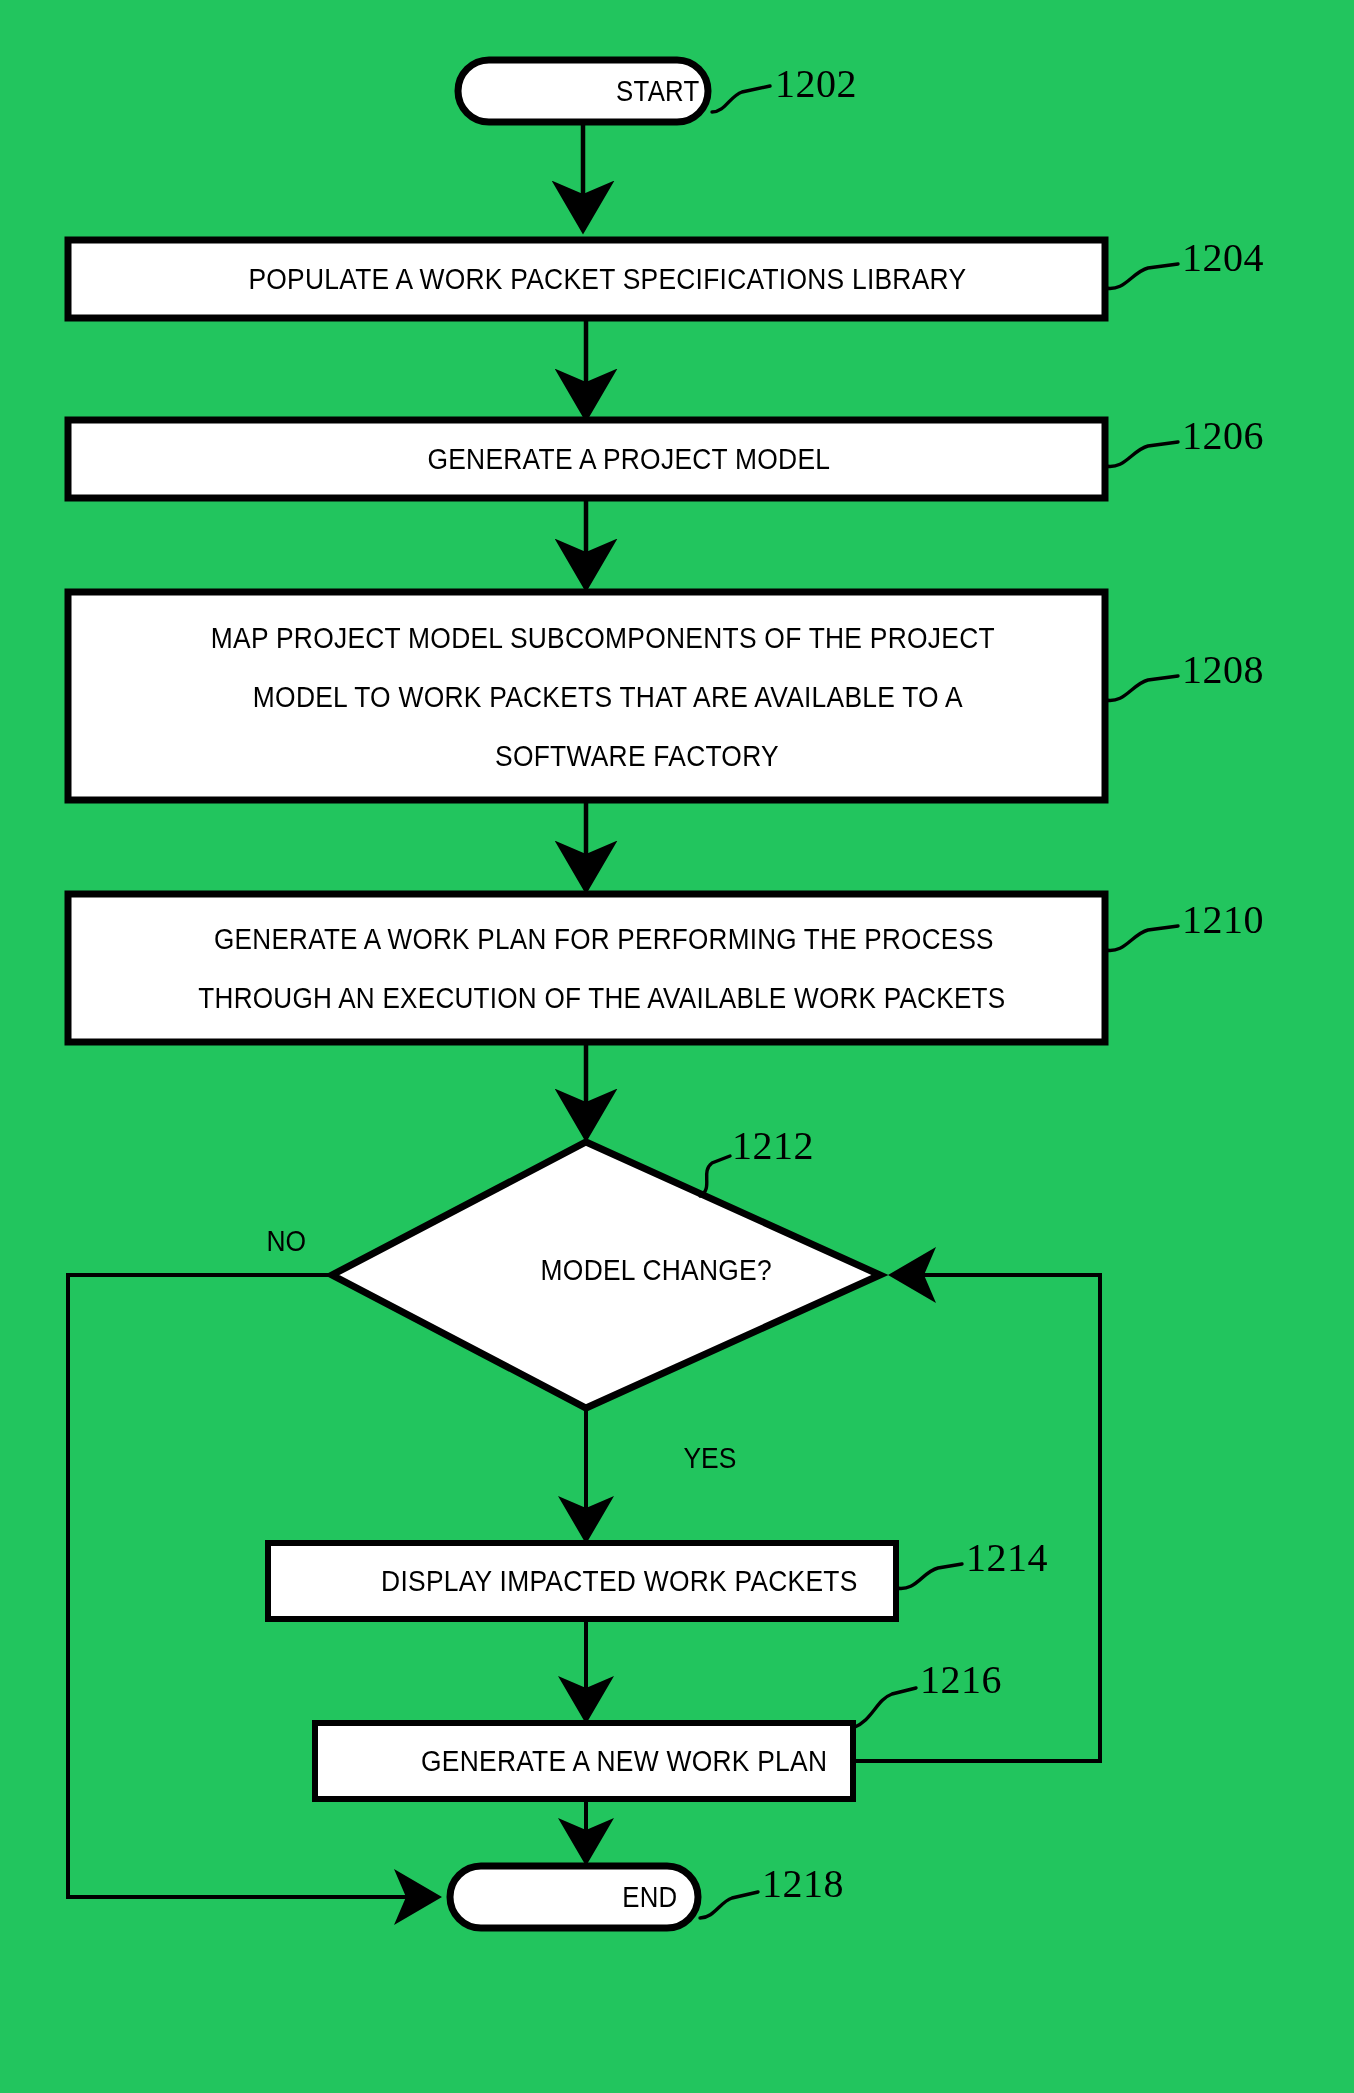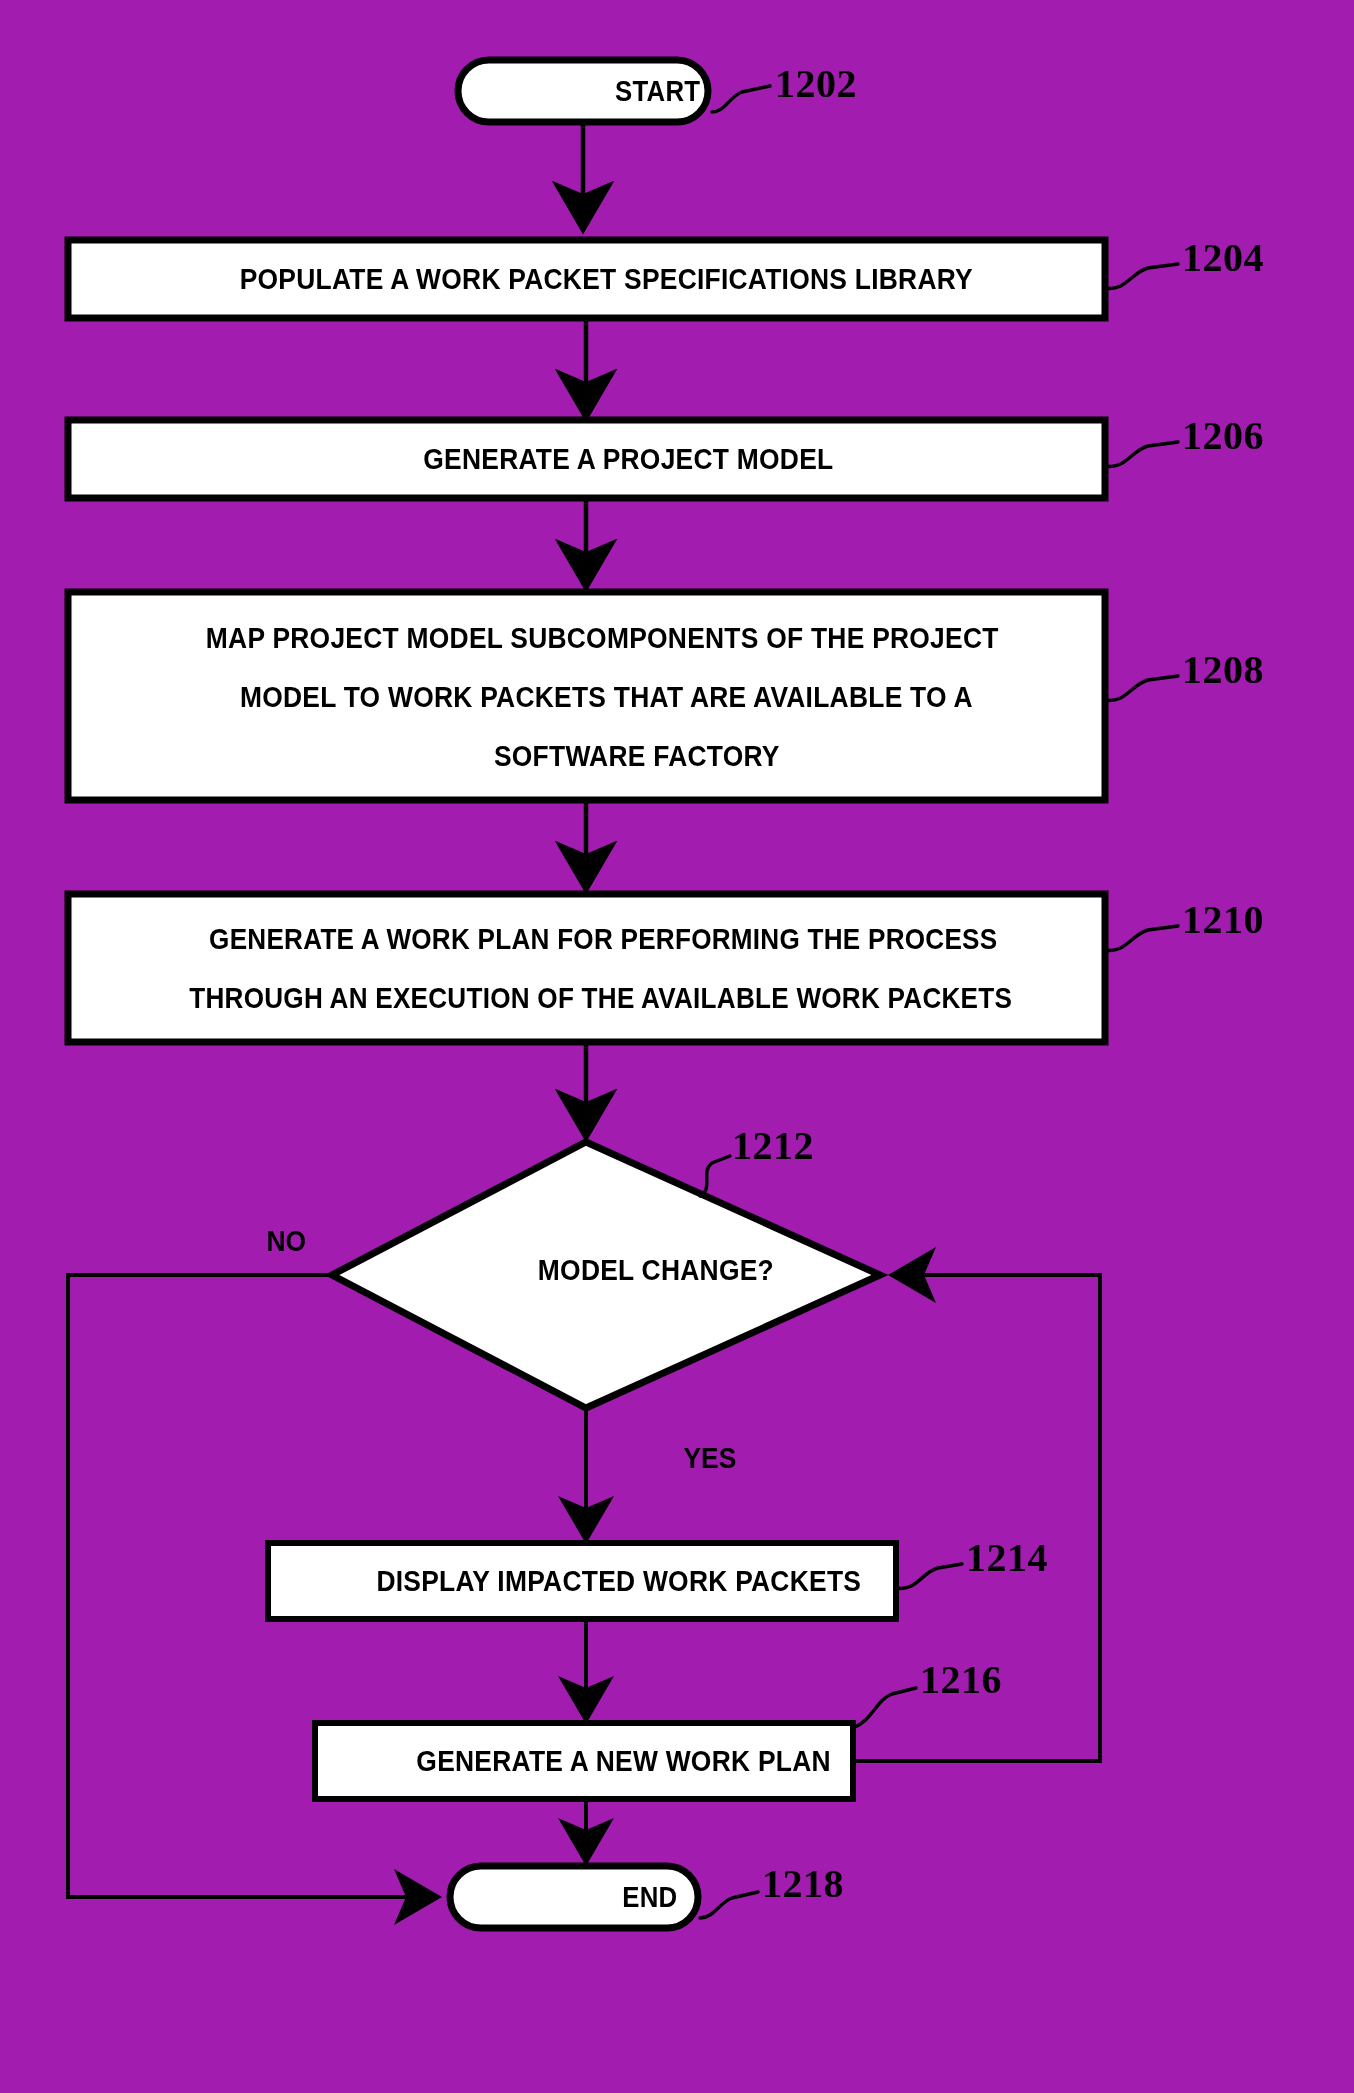--- a/index.html
+++ b/index.html
@@ -7,23 +7,22 @@
     padding: 0;
     background: #ffffff;
   }
   body {
     font-family: "Liberation Sans", sans-serif;
   }
   #canvas {
     position: relative;
     width: 1354px;
     height: 2093px;
-    background: #a21caf;
+    background: #22c55e;
     overflow: hidden;
-    font-weight: bold;
   }
   #flow-svg {
     position: absolute;
     left: 0;
     top: 0;
     width: 1354px;
     height: 2093px;
   }
   .node-shape {
     fill: #ffffff;

